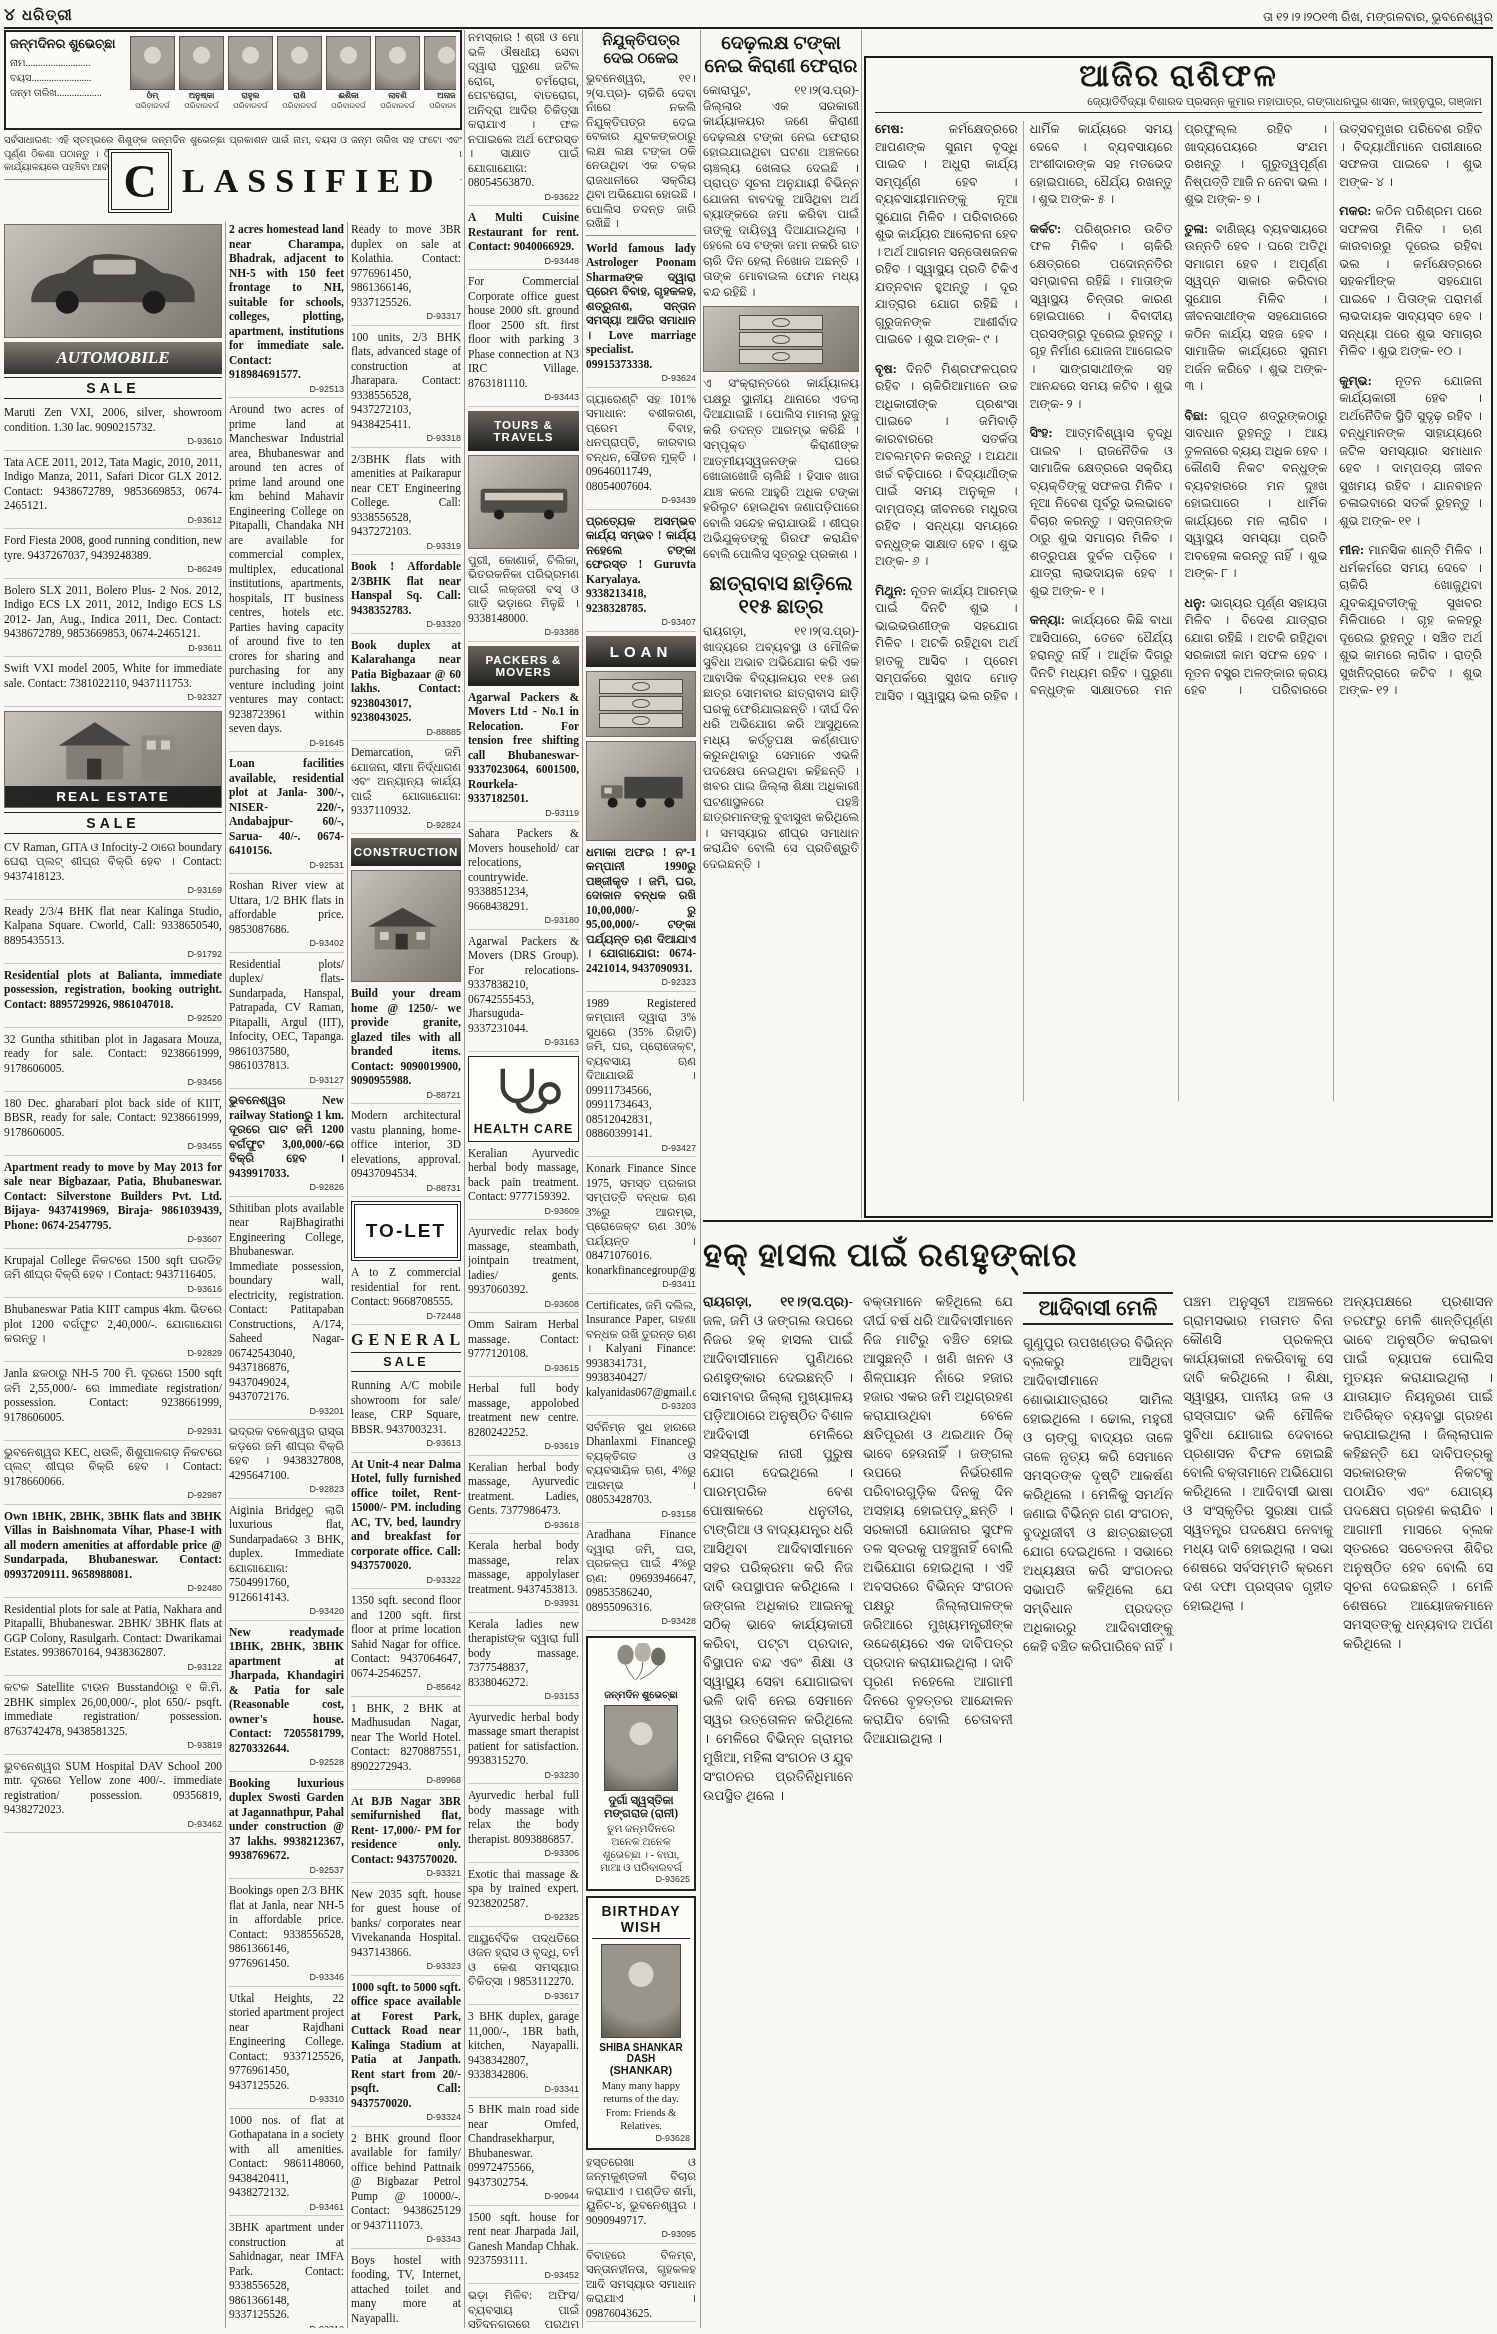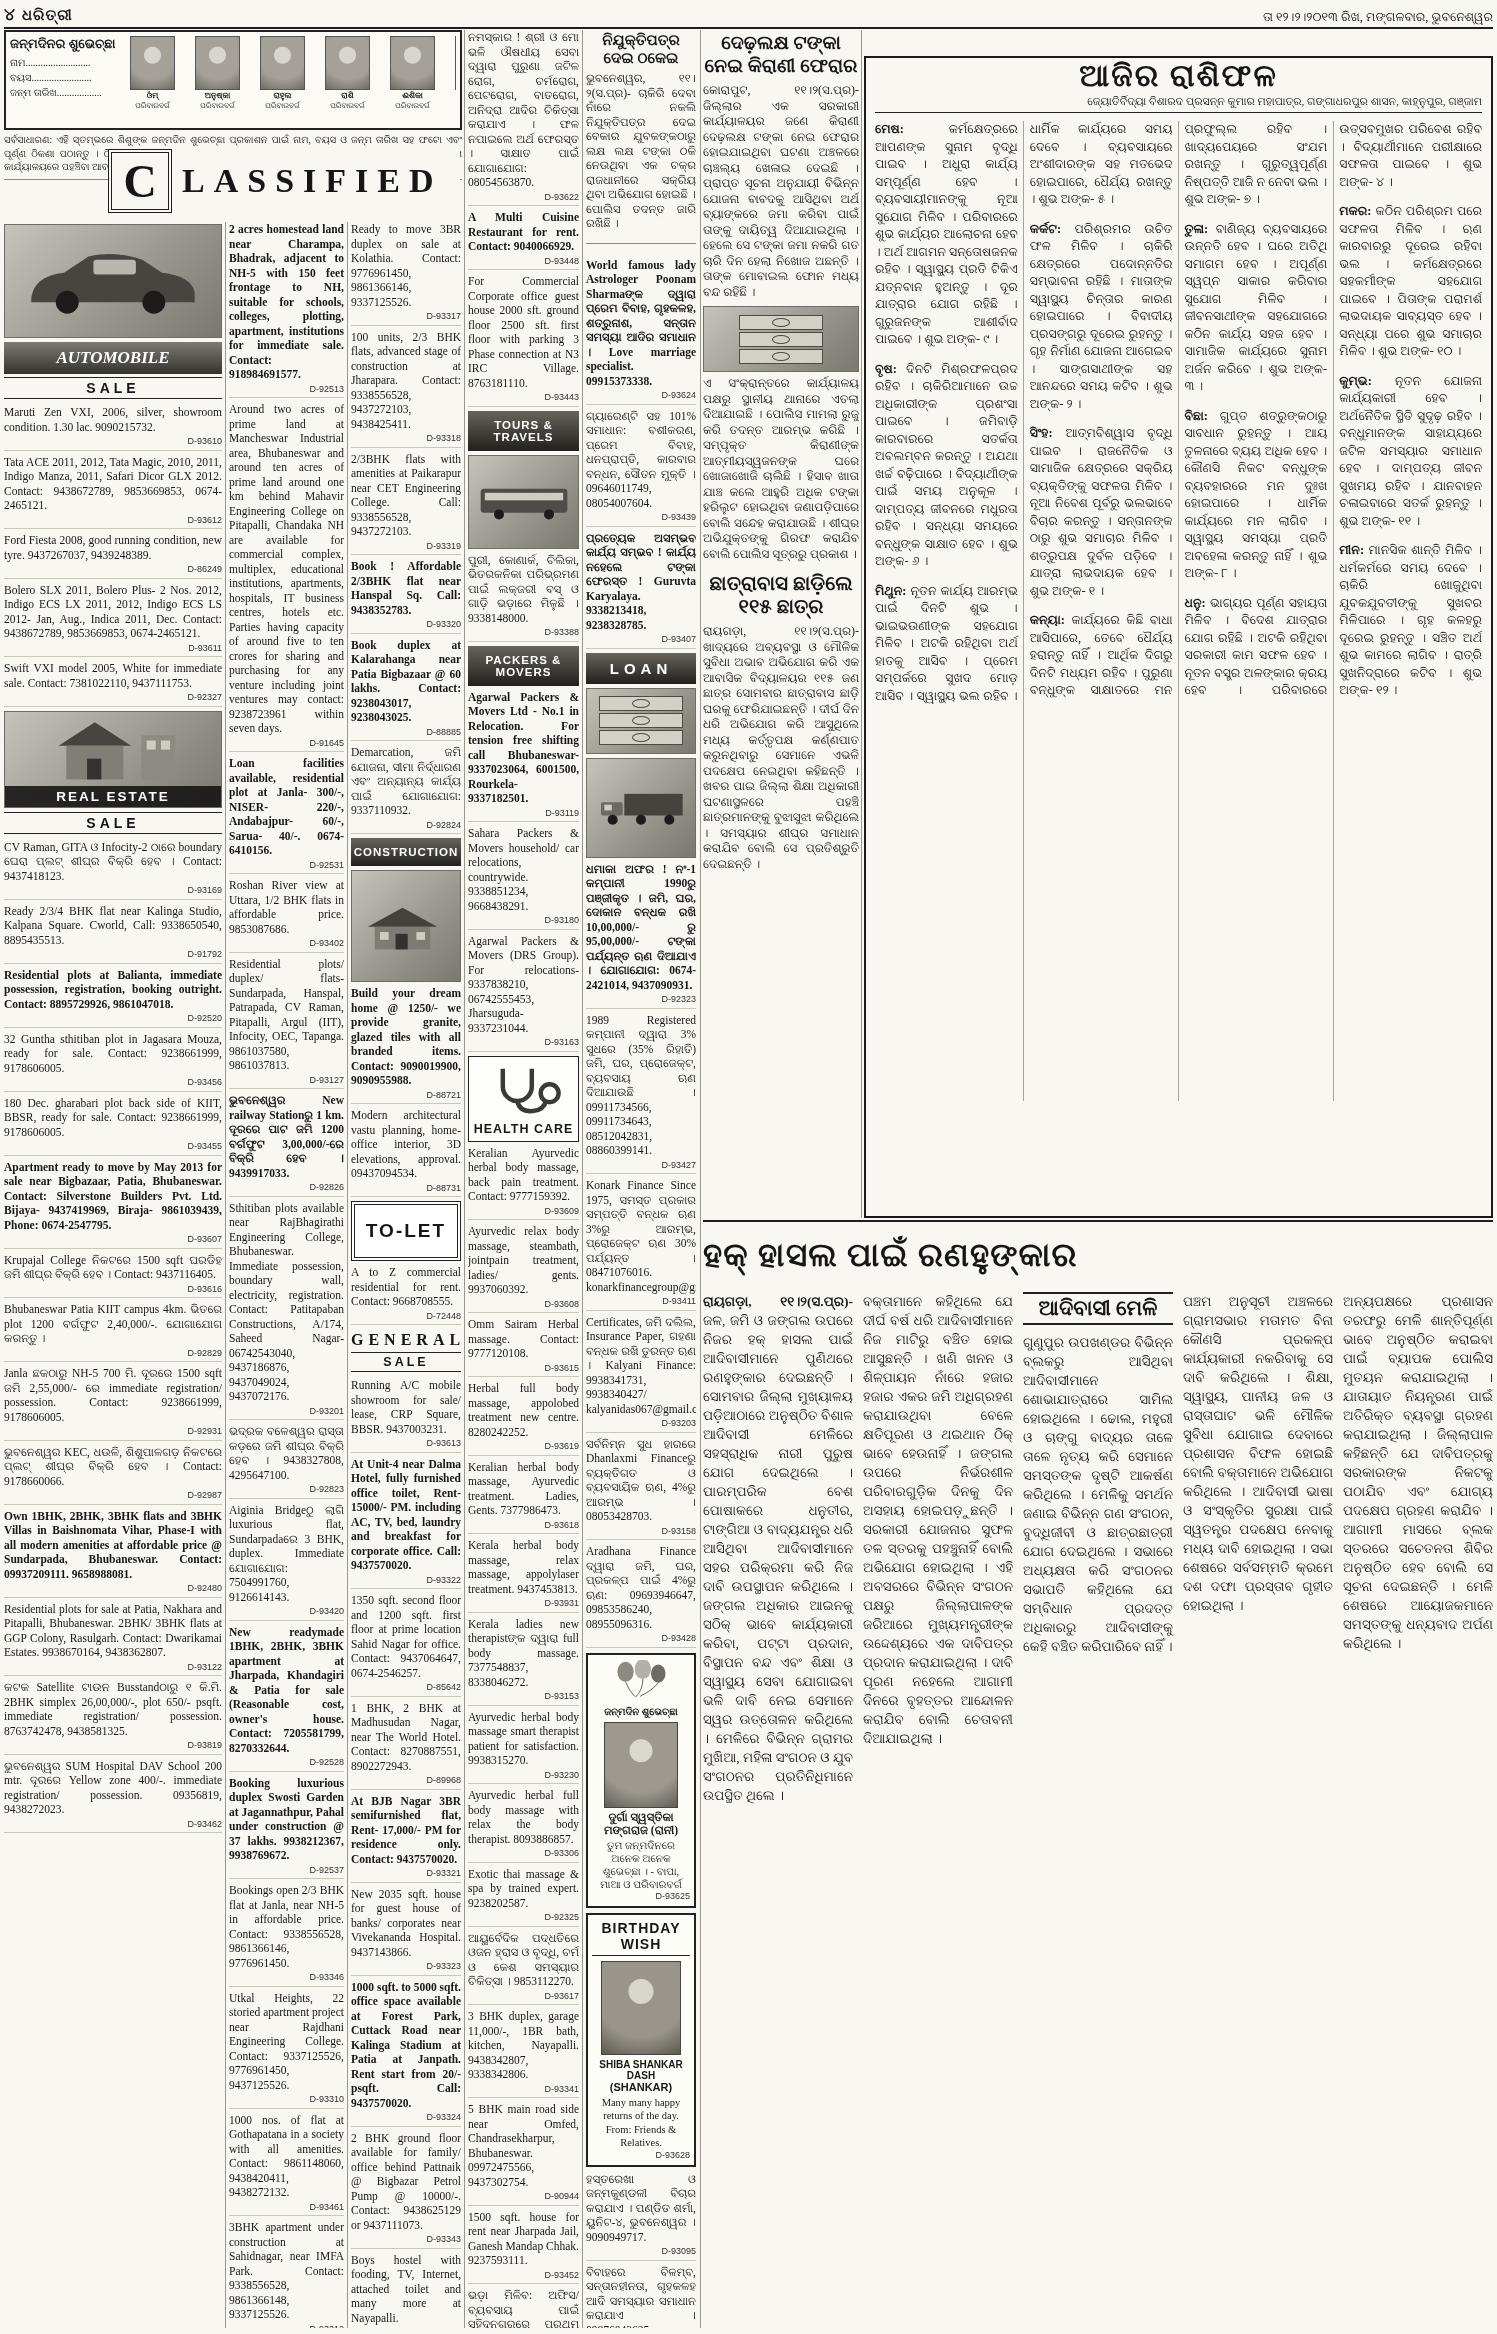--- a/index.html
+++ b/index.html
@@ -11,21 +11,21 @@
   .mast-left{display:flex;align-items:baseline;gap:7px}
   .mast-page{font-weight:bold;font-size:17px}
   .mast-name{font-weight:bold;font-size:15px;letter-spacing:1px}
   .mast-right{font-size:12.5px}
   
   .bday-box{position:absolute;left:4px;top:30px;width:458px;height:100px;border:2px solid #222;box-sizing:border-box;
         display:flex;gap:4px;padding:4px;background:#fbfaf5}
   .bday-left{width:116px;flex:none}
   .bday-title{font-weight:bold;font-size:13px;margin-bottom:3px}
   .bday-field{font-size:10px;line-height:15px;white-space:nowrap;overflow:hidden}
-  .bday-kids{display:flex;flex:1;gap:20px;overflow:hidden}
+  .bday-kids{display:flex;flex:1;gap:4px;overflow:hidden}
   .kid{width:45px;flex:none;text-align:center}
   .kid-photo{width:43px;height:52px;margin:0 auto;border:1px solid #555;
         background:radial-gradient(circle at 50% 35%,#d8d5cc 8px,#a5a198 9px 60%,#6e6b63)}
   .kid-name{font-size:8px;font-weight:bold;line-height:10px;margin-top:1px;white-space:nowrap;overflow:hidden}
   .kid-sub{font-size:7.5px;line-height:9px;white-space:nowrap;overflow:hidden}
   .disclaimer{position:absolute;left:4px;top:133px;width:458px;height:44px;font-size:9.8px;line-height:13.5px;
         text-align:justify;overflow:hidden;border-bottom:1px solid #8b887f;padding-bottom:2px}
   
   .classified-banner{position:absolute;left:108px;top:146px;width:352px;height:70px;display:flex;align-items:center;gap:10px;background:#f8f7f1}
   .c-initial{width:56px;height:56px;flex:none;border:4px double #1d1d1d;display:flex;align-items:center;justify-content:center;
@@ -70,21 +70,21 @@
   .re-label{background:rgba(18,18,18,.88);color:#fff;width:100%;text-align:center;font-weight:bold;font-size:13.5px;
         letter-spacing:2px;padding:3px 0;font-family:"Liberation Sans",sans-serif}
   .house-photo{height:110px}
   .bus-photo{height:92px}
   .truck-photo{height:98px}
   .cash-photo{height:64px;flex-direction:column;justify-content:center}
   .cash-note{width:82px;height:13px;background:#d3d0c5;border:1px solid #4c4a44;margin:1px 0;position:relative}
   .cash-note::after{content:"";position:absolute;left:32px;top:2px;width:16px;height:7px;border:1px solid #4c4a44;border-radius:50%}
   
   .mn-head{font-weight:bold;font-size:15px;line-height:18px;text-align:center;margin:1px 0 4px}
-  .mn-body{font-size:11.5px;line-height:14.5px;text-align:justify;border-bottom:1px solid #8b887f;padding-bottom:12px;margin-bottom:14px}
+  .mn-body{font-size:11.5px;line-height:14.5px;text-align:justify;border-bottom:1px solid #8b887f;padding-bottom:4px;margin-bottom:5px}
   .news-head{font-weight:bold;font-size:19px;line-height:23px;text-align:center;margin:1px 0 6px}
   .news-head.mid{font-size:20px;margin-top:10px}
   .news-body{font-size:12px;line-height:15.5px;text-align:justify;margin:0 0 6px}
   
   .horoscope{position:absolute;left:864px;top:56px;width:629px;height:1162px;border:2.5px solid #1a1a1a;
         box-sizing:border-box;padding:0 9px;background:#f8f7f1}
   .horo-title{text-align:center;font-weight:bold;font-size:31px;line-height:36px;letter-spacing:2px}
   .horo-credit{text-align:right;font-size:11px;line-height:14px;border-bottom:1.5px solid #222;padding-bottom:4px;margin-bottom:8px}
   .horo-body{column-count:4;column-gap:12px;column-rule:1px solid #a7a49b;height:980px;overflow:hidden;
         font-size:12.5px;line-height:17.5px;text-align:justify}

